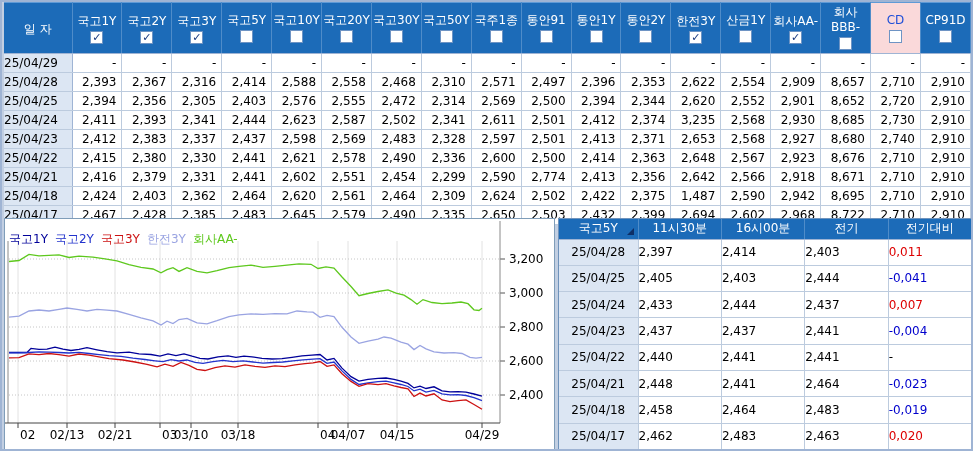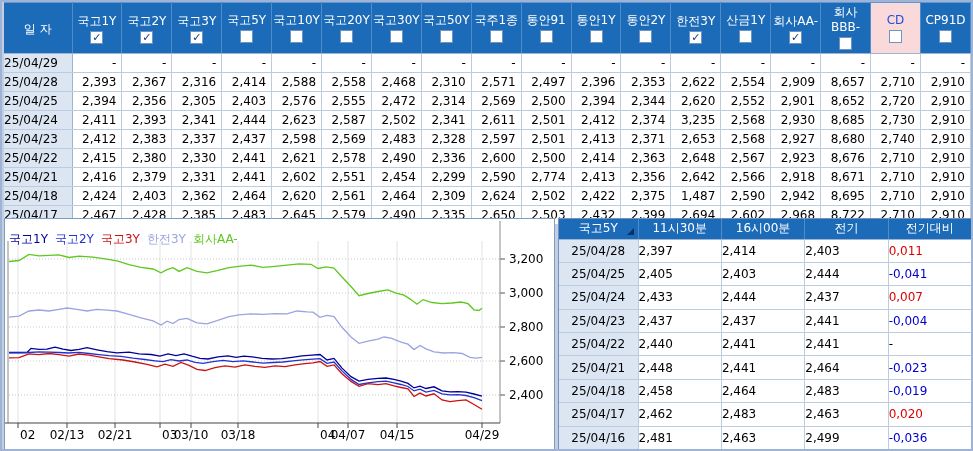--- a/index.html
+++ b/index.html
@@ -447,23 +447,16 @@
             <td>2,483</td>
             <td class="down">-0,019</td>
           </tr>
           <tr>
             <td class="date">25/04/17</td>
             <td>2,462</td>
             <td>2,483</td>
             <td>2,463</td>
             <td class="up">0,020</td>
           </tr>
-          <tr>
-            <td class="date">25/04/16</td>
-            <td>2,481</td>
-            <td>2,463</td>
-            <td>2,499</td>
-            <td class="down">-0,036</td>
-          </tr>
         </tbody>
       </table>
   </div>
 </div>
 
 </body></html>

